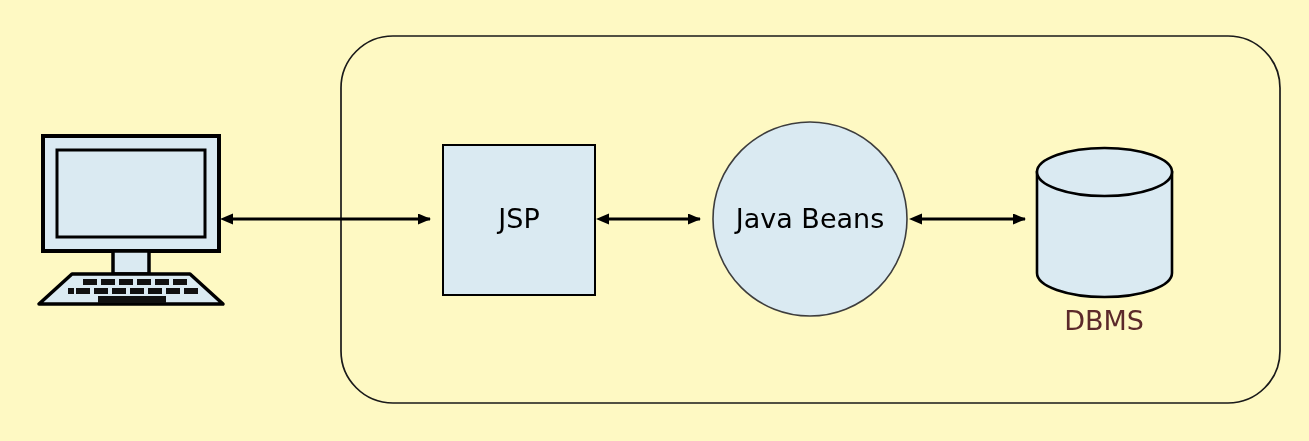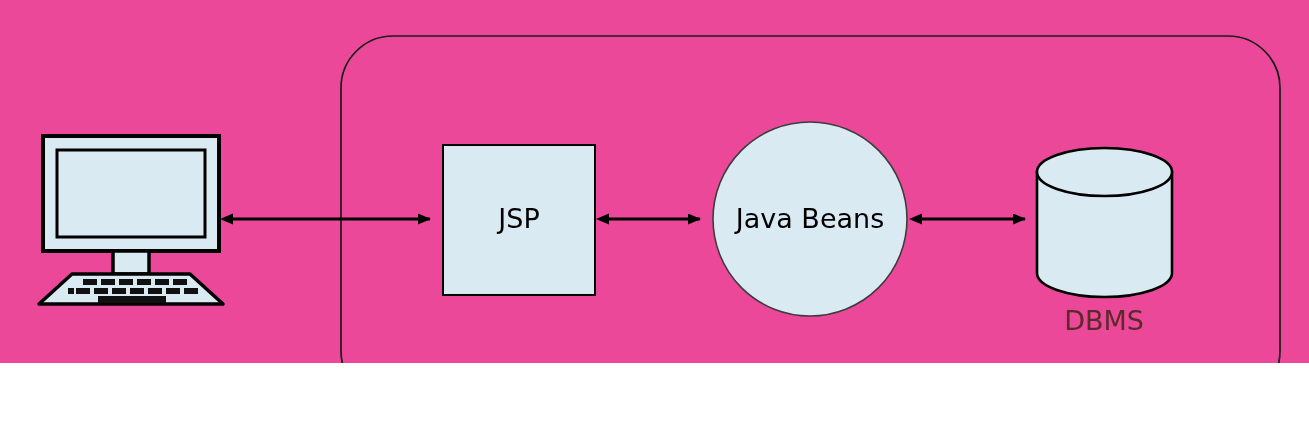--- a/index.html
+++ b/index.html
@@ -6,22 +6,22 @@
     margin: 0;
     padding: 0;
     background: #ffffff;
   }
   body {
     font-family: "DejaVu Sans", sans-serif;
   }
   #canvas {
     position: relative;
     width: 1309px;
-    height: 363px;
-    background: #ec4899;
+    height: 441px;
+    background: #fef9c3;
     overflow: hidden;
   }
   #diagram-svg {
     position: absolute;
     left: 0;
     top: 0;
     width: 1309px;
     height: 441px;
     display: block;
   }

